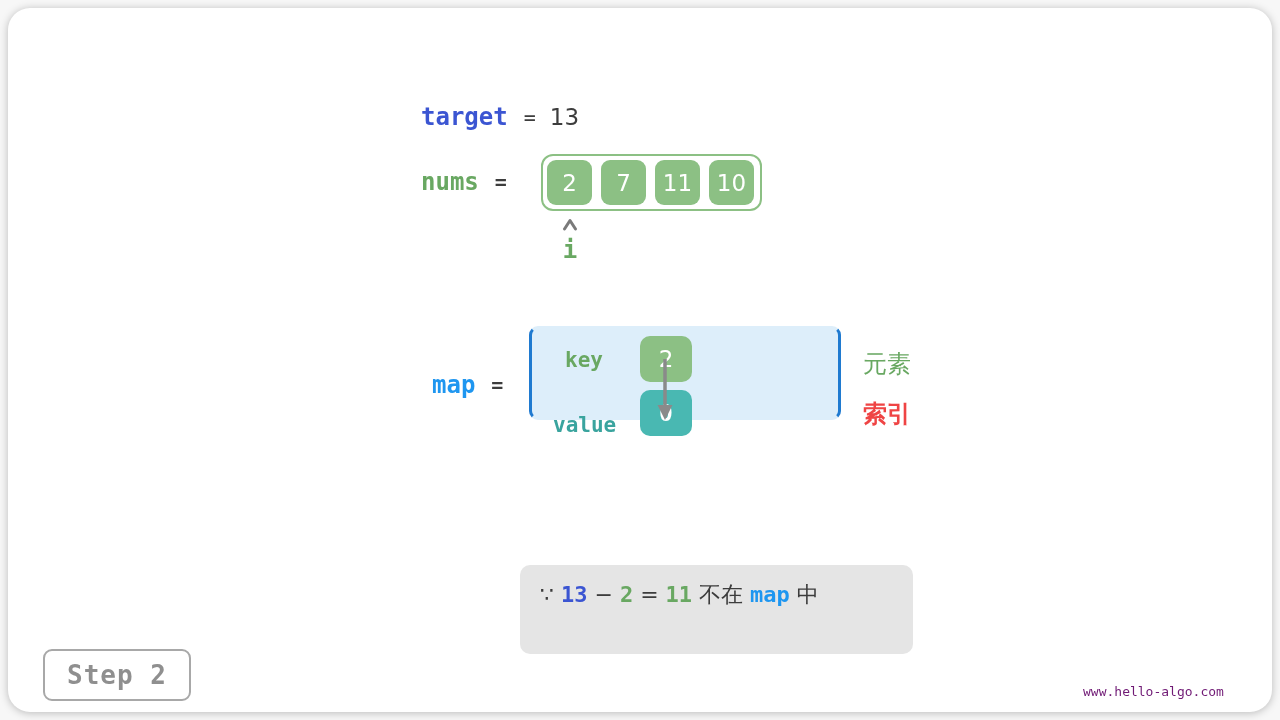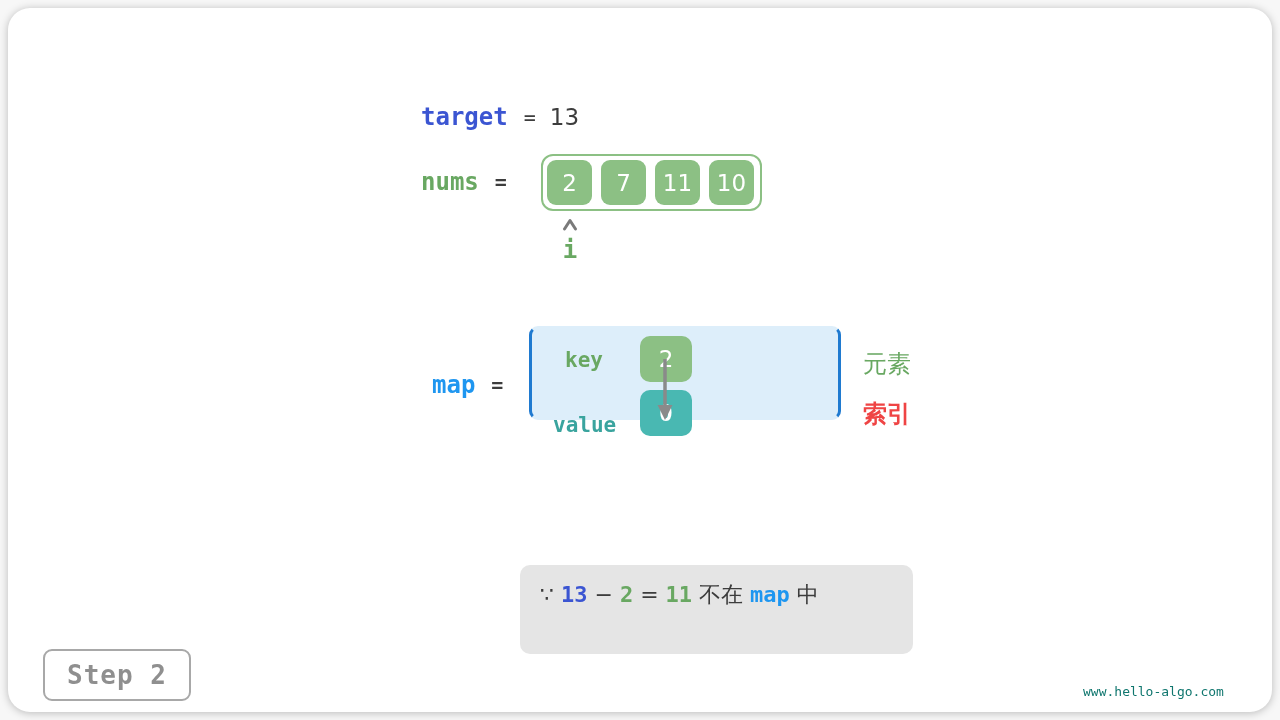--- a/index.html
+++ b/index.html
@@ -61,21 +61,21 @@
   .seg-dark   { color:#3c3c3c; }
   .seg-indigo { color:#3b55d2; font-family:"DejaVu Sans Mono","Liberation Mono",monospace; font-weight:bold; }
   .seg-green  { color:#69a862; font-family:"DejaVu Sans Mono","Liberation Mono",monospace; font-weight:bold; }
   .seg-azure  { color:#1e96f0; font-family:"DejaVu Sans Mono","Liberation Mono",monospace; font-weight:bold; }
 
   
   .step-badge { left:35px; top:641px; width:148px; height:52px; background:#ffffff;
                 border:2.5px solid #a8a8a8; border-radius:9px;
                 display:flex; align-items:center; justify-content:center;
                 color:#8f8f8f; font-size:26px; letter-spacing:1px; }
-  .watermark { left:1075px; top:676px; color:#0f766e; font-size:13px;
+  .watermark { left:1075px; top:676px; color:#701a75; font-size:13px;
                font-family:"DejaVu Sans Mono","Liberation Mono",monospace; }
 </style>
 </head>
 <body>
 
 <div class="stage">
   <div class="card">
 
     <div class="abs var-row" style="left:413px; top:95px;">
       <span class="mono lbl-indigo">target</span>

